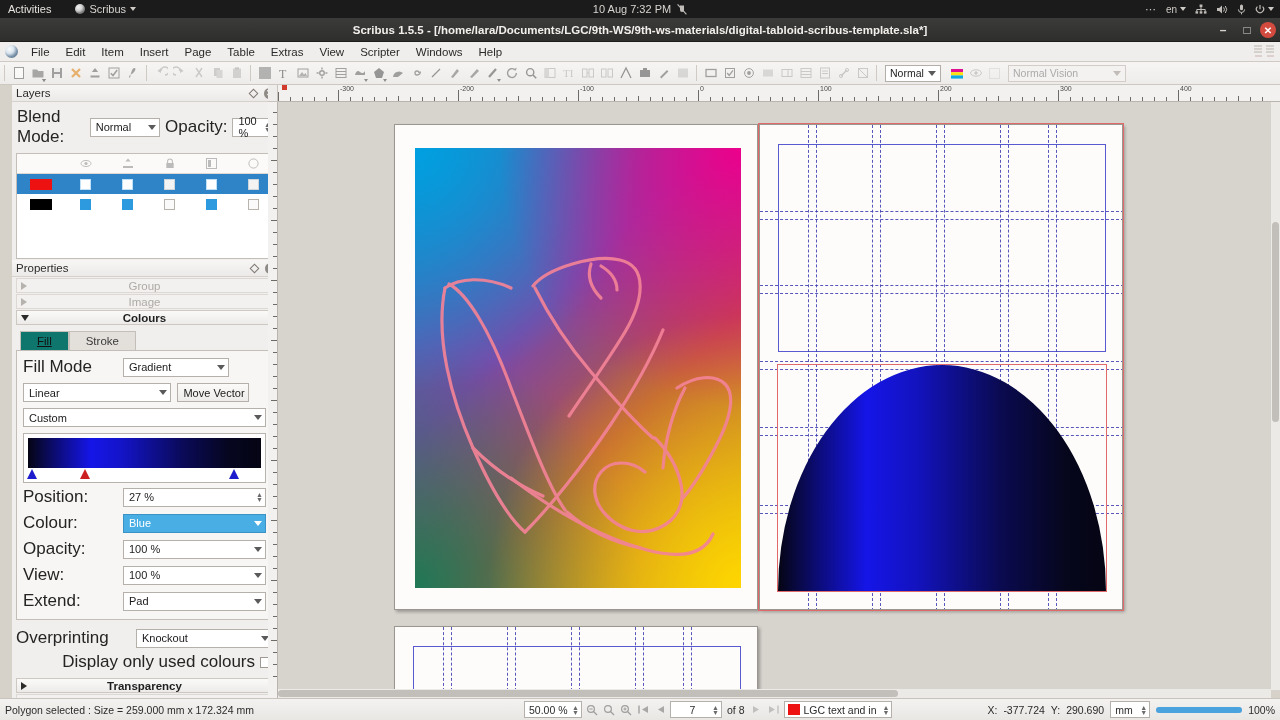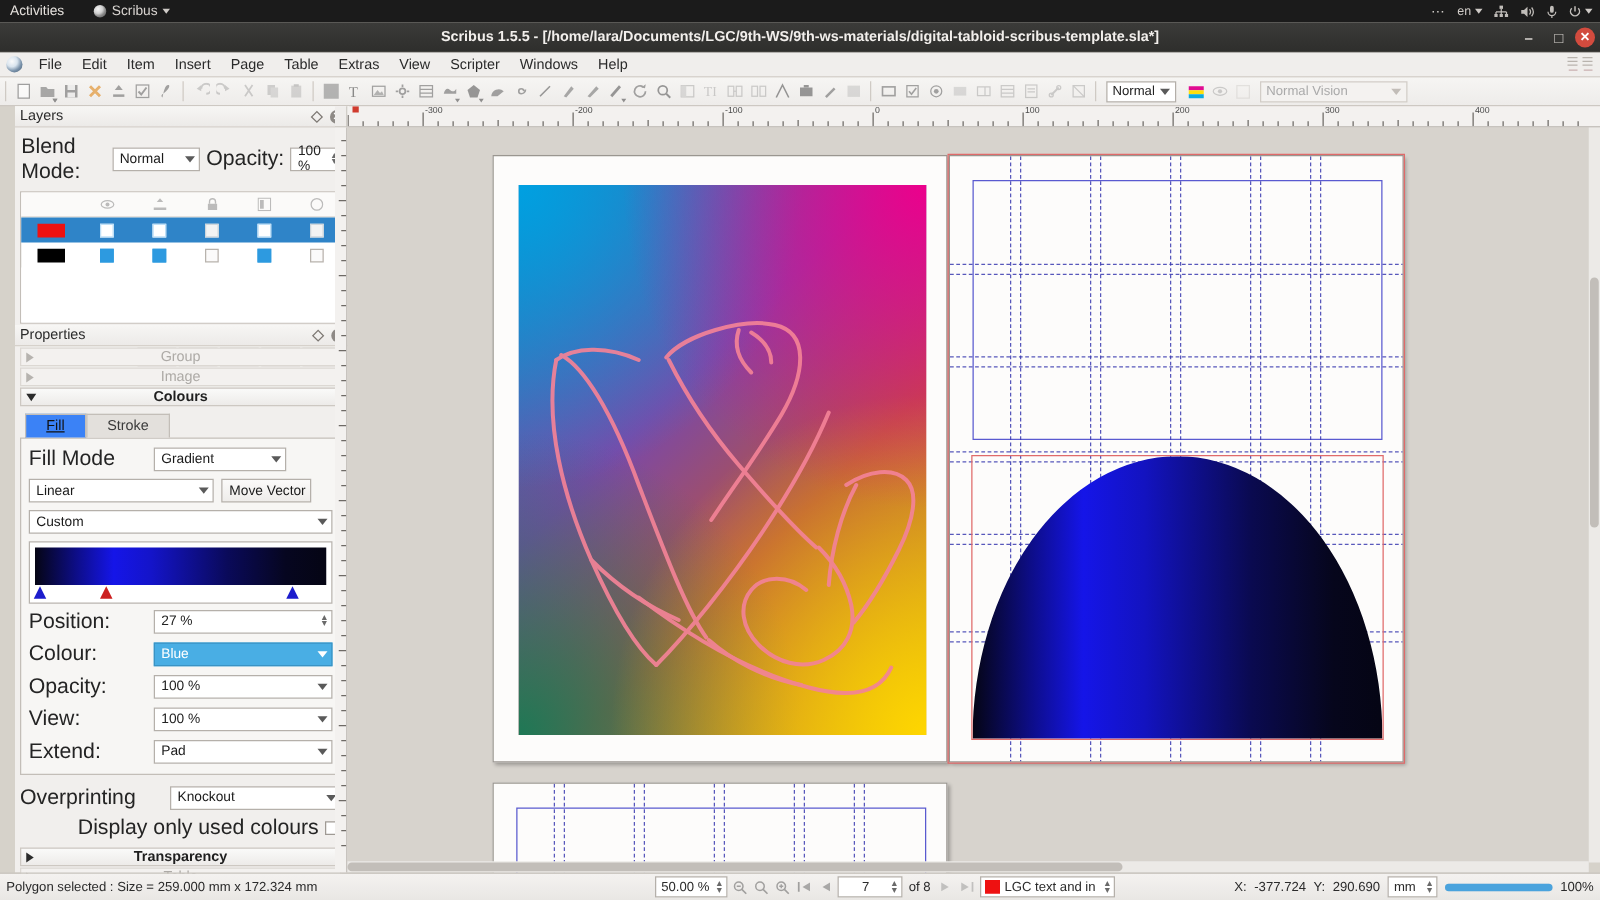--- a/index.html
+++ b/index.html
@@ -162,21 +162,21 @@
     border-top: 4px solid transparent; border-bottom: 4px solid transparent; border-left: 6px solid #2b2b2b; }
   .acc-tri.down { border-left: 4px solid transparent; border-right: 4px solid transparent;
     border-top: 6px solid #2b2b2b; border-bottom: 0; }
   .acc-tri.dis { border-left-color: #b6b3af; }
 
   .tabs { display: flex; margin: 6px 0 0 8px; align-items: flex-end; }
   .tab {
     padding: 3px 16px; font-size: 11.5px; border: 1px solid #c3beb8; border-bottom: none;
     background: #e3e0dc; color: #3a3a3a;
   }
-  .tab.active { background: #3b82f6; color: #111; text-decoration: underline; }
+  .tab.active { background: #0f766e; color: #111; text-decoration: underline; }
   .prop-box { margin: 0 7px 0 4px; border: 1px solid #c3beb8; background: #f7f6f4; padding: 6px 6px 8px 6px; }
   .frow { display: flex; align-items: center; margin-bottom: 6px; }
   .frow .lbl { width: 100px; }
   .gradbar-wrap { border: 1px solid #b8b3ad; background: #fff; padding: 4px 4px 2px 4px; margin-bottom: 4px; }
   .gradbar { height: 30px; }
   .stops { position: relative; height: 12px; }
   .stop { position: absolute; width: 0; height: 0; top: 1px;
     border-left: 5px solid transparent; border-right: 5px solid transparent; border-bottom: 10px solid #1c1ccc; }
   .stop.red { border-bottom-color: #cc1f1f; }
   .field {
@@ -247,20 +247,27 @@
 <body>
 
 <div id="app">
 
   <div class="gnome-bar">
     <div class="gnome-activities">Activities</div>
     <div class="gnome-app">
       <span class="scribus-mini"></span>
       <span>Scribus</span>
       <span class="caret-dn"></span>
+    </div>
+    <div class="gnome-clock">
+      <span>10 Aug  7:32 PM</span>
+      <svg class="tiny-ico" width="10" height="11" viewBox="0 0 10 11">
+        <path d="M3 1.6h4v4.4a2 2 0 0 1-4 0z" fill="#cfcbc7"></path>
+        <path d="M0.6 0.4 L9.4 10.4" stroke="#cfcbc7" stroke-width="1.1" fill="none"></path>
+      </svg>
     </div>
     <div class="gnome-right">
       <span style="color:#cfcbc7;letter-spacing:1px">⋯</span>
       <span style="display:flex;align-items:center;gap:3px">
         <span style="color:#cfcbc7;font-size:10px">en</span>
         <span class="caret-dn"></span>
       </span>
       <svg class="tiny-ico" width="12" height="11" viewBox="0 0 12 11">
         <rect x="4.6" y="0.5" width="2.8" height="2.6" fill="#cfcbc7"></rect>
         <path d="M6 3.1v2.4M1.8 5.5h8.4M1.8 5.5v1.6M6 5.5v1.6M10.2 5.5v1.6" stroke="#cfcbc7" stroke-width="1" fill="none"></path>

